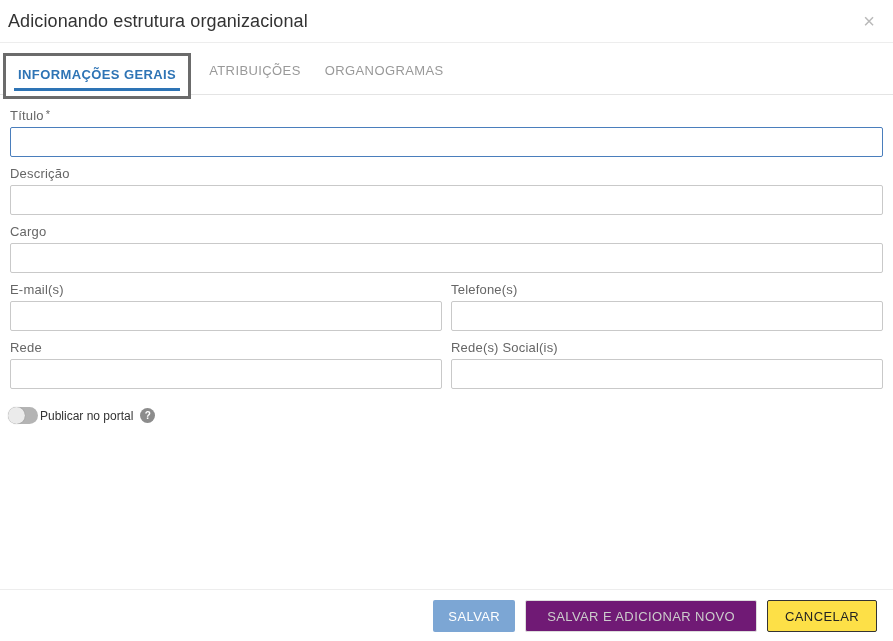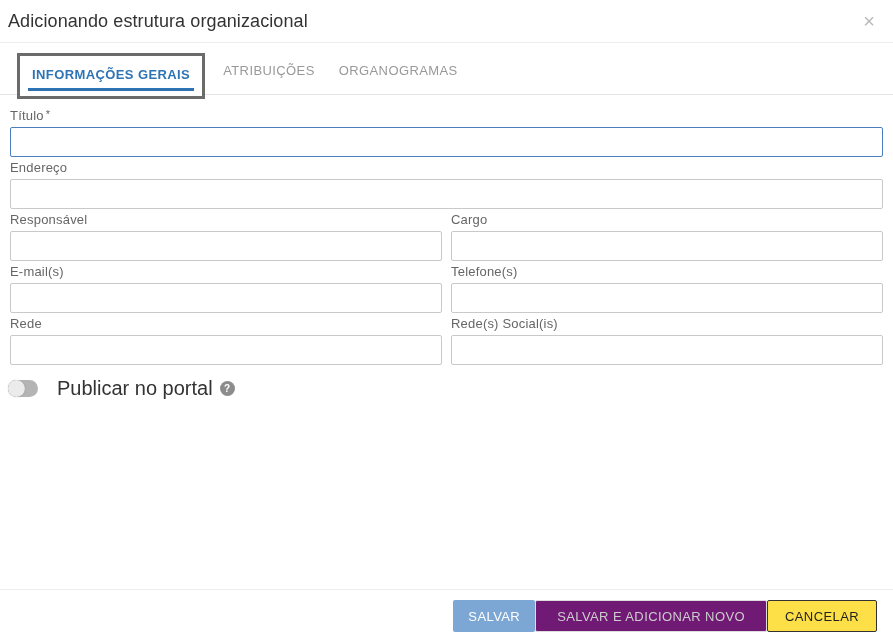--- a/index.html
+++ b/index.html
@@ -22,21 +22,21 @@
   .close-btn {
     font-size: 20px; line-height: 20px; color: #b9b9b9; cursor: pointer;
     padding: 0 8px; font-weight: 400; user-select: none;
   }
 
   
   .tabs {
     display: flex; align-items: flex-end;
     border-bottom: 1px solid #e4e4e4;
     height: 52px;
-    padding-left: 17px;
+    padding-left: 3px;
     position: relative;
   }
   .tab {
     font-size: 13px; color: #999999; letter-spacing: 0.4px;
     padding: 12px 12px 16px 12px; cursor: pointer; white-space: nowrap;
   }
   .tab-annotation-box {
     border: 3px solid #6b6b6b;
     margin-bottom: -5px;
     background: #ffffff;
@@ -45,21 +45,21 @@
     margin-right: 6px;
   }
   .tab.active {
     color: #2e74b5; font-weight: 700;
     border-bottom: 3px solid #2e74b5;
     padding: 5px 4px 6px 4px;
   }
 
   
   .form-body { padding: 13px 10px 0 10px; flex: 1; }
-  .field { margin-bottom: 3px; }
+  .field { margin-bottom: 9px; }
   .field-label {
     display: block; font-size: 13px; color: #666666; margin-bottom: 4px; letter-spacing: 0.2px;
   }
   .required-marker { color: #666666; font-size: 11px; vertical-align: top; margin-left: 2px; }
   .text-input {
     width: 100%; height: 30px;
     border: 1px solid #c9c9c9; border-radius: 2px;
     background: #ffffff; outline: none;
     font-family: "Liberation Sans", "DejaVu Sans", sans-serif;
     font-size: 14px; color: #333; padding: 0 8px;
@@ -73,33 +73,33 @@
   .toggle {
     width: 30px; height: 17px; border-radius: 9px;
     background: #b4b4b4; position: relative; cursor: pointer; flex: none;
     margin-left: -2px;
   }
   .toggle-knob {
     position: absolute; left: 0px; top: 0px;
     width: 17px; height: 17px; border-radius: 50%;
     background: #ebebeb; box-shadow: 0 0 1px rgba(0,0,0,0.35);
   }
-  .toggle-label { font-size: 20px; color: #333333; margin-left: 19px; }
+  .toggle-label { font-size: 12px; color: #333333; margin-left: 2px; }
   .help-icon {
     width: 15px; height: 15px; border-radius: 50%;
     background: #8c8c8c; color: #ffffff;
     font-size: 10px; font-weight: 700; line-height: 15px; text-align: center;
     margin-left: 7px; cursor: pointer; flex: none;
   }
 
   
   .modal-footer {
     border-top: 1px solid #ededed;
     display: flex; justify-content: flex-end; align-items: center;
-    padding: 10px 16px 9px 16px;
+    gap: 10px; padding: 10px 16px 9px 16px;
   }
   .btn {
     font-family: "Liberation Sans", "DejaVu Sans", sans-serif;
     font-size: 13px; letter-spacing: 0.4px;
     height: 32px; border-radius: 2px; cursor: pointer;
     display: inline-flex; align-items: center; justify-content: center;
   }
   .btn-save { background: #7ca6d4; color: #ffffff; border: none; padding: 0 15px; }
   .btn-save-add { background: #701a75; color: #cccccc; border: 1px solid #dddddd; padding: 0 21px; cursor: default; }
   .btn-cancel { background: #fde047; color: #222222; border: 1px solid #333333; padding: 0 17px; }
@@ -123,29 +123,25 @@
   </div>
 
   <div class="form-body">
 
     <div class="field">
       <label class="field-label"><span>Título</span><span class="required-marker">*</span></label>
       <input class="text-input focused" type="text" value="" style="">
     </div>
 
     <div class="field">
-      <label class="field-label">Endereço</label>
+      <label class="field-label">Descrição</label>
       <input class="text-input" type="text" value="" style="">
     </div>
 
     <div class="two-col">
-      <div class="field">
-        <label class="field-label">Responsável</label>
-        <input class="text-input" type="text" value="" style="">
-      </div>
       <div class="field">
         <label class="field-label">Cargo</label>
         <input class="text-input" type="text" value="" style="">
       </div>
     </div>
 
 
     <div class="two-col">
       <div class="field">
         <label class="field-label">E-mail(s)</label>

